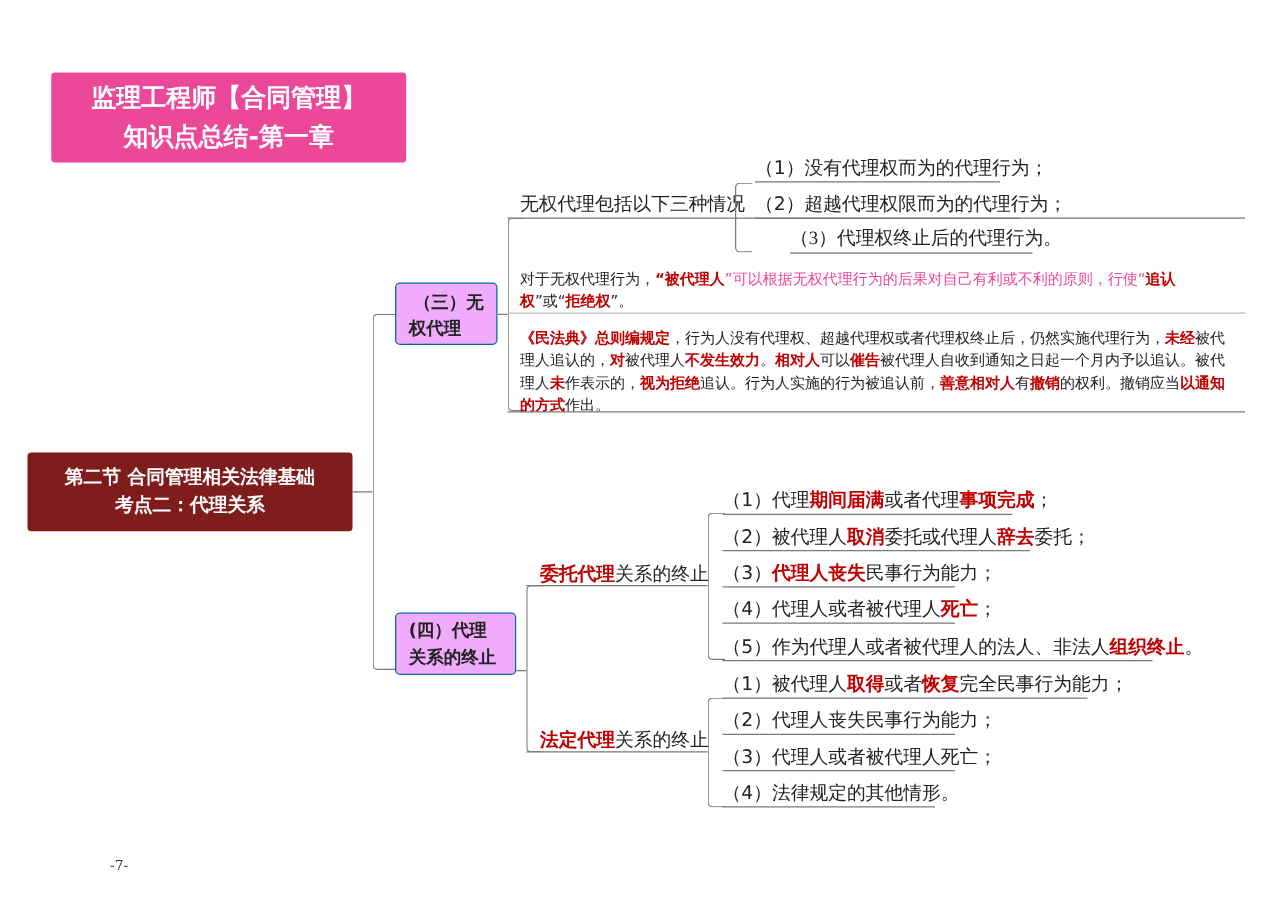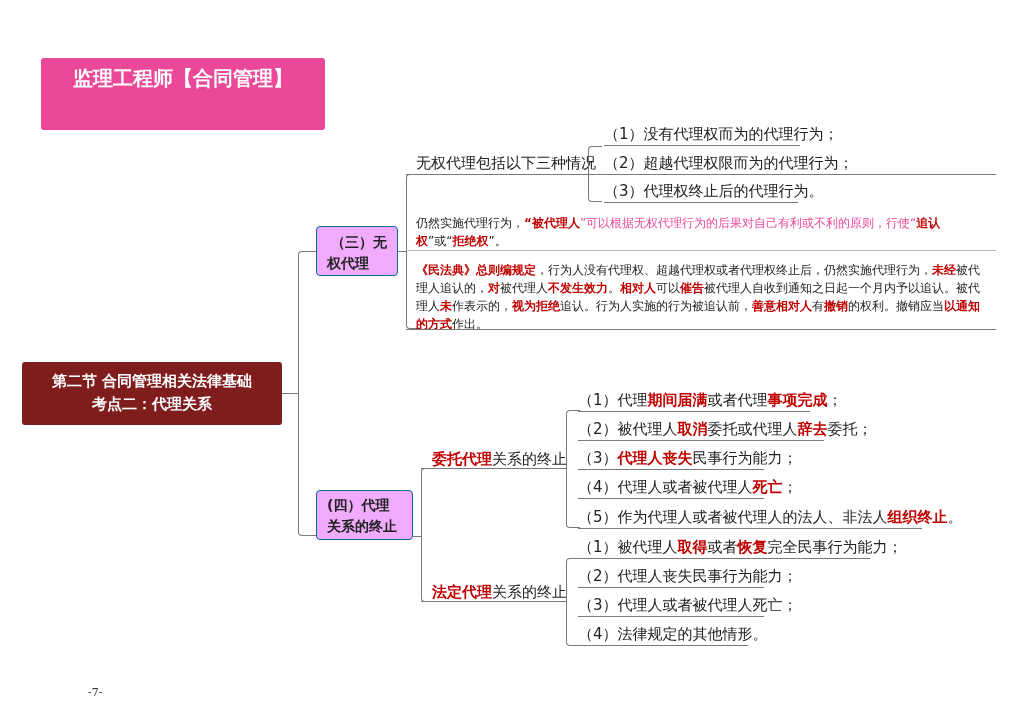--- a/index.html
+++ b/index.html
@@ -44,20 +44,21 @@
     .underline-leaf { border-bottom: 1px solid #7a7a7a; padding-bottom: 2px; }
     .para { font-size: 12px; line-height: 18px; color: #222; }
 
     .page-num { left: 88px; top: 686px; font-size: 11px; color: #333; font-family: "DejaVu Serif", serif; }
   </style>
 </head>
 <body>
 
 <div class="abs title-box">
   <div>监理工程师【合同管理】</div>
+  <div>知识点总结-第一章</div>
 </div>
 
 <div class="abs root-box">
   <div>第二节 合同管理相关法律基础</div>
   <div>考点二：代理关系</div>
 </div>
 
 <div class="line hl" style="left:282px; top:393px; width:16px;"></div>
 <div class="bracket" style="left:298px; top:251px; width:18px; height:285px;"></div>
 
@@ -67,24 +68,24 @@
 </div>
 <div class="line hl" style="left:398px; top:251px; width:8px;"></div>
 <div class="bracket-top" style="left:406px; top:174px; width:14px; height:77px;"></div>
 <div class="bracket-bot" style="left:406px; top:251px; width:14px; height:78px;"></div>
 
 <div class="abs leaf" style="left:416px; top:154px;">无权代理包括以下三种情况</div>
 <div class="line hl" style="left:406px; top:174px; width:590px;"></div>
 <div class="bracket" style="left:588px; top:146px; width:14px; height:56px;"></div>
 <div class="abs leaf underline-leaf" style="left:604px; top:125px; width:196px;">（1）没有代理权而为的代理行为；</div>
 <div class="abs leaf underline-leaf" style="left:604px; top:154px; width:212px;">（2）超越代理权限而为的代理行为；</div>
-<div class="abs leaf underline-leaf" style="left:604px; top:182px; width:194px;">（3）代理权终止后的代理行为。</div>
+<div class="abs leaf underline-leaf" style="left:632px; top:182px; width:194px;font-family:Liberation Serif, serif;">（3）代理权终止后的代理行为。</div>
 
 <div class="abs para" style="left:416px; top:214px; width:560px;">
-  <span>仍然实施代理行为，</span><span class="red">“</span><span class="red">被代理人</span><span class="red" style="color:#ec4899;font-weight:normal;">”可以根据无权代理行为的后果对自己有利或不利的原则，行使“</span><span class="red">追认权</span><span>”或“</span><span class="red">拒绝权</span><span>”。</span>
+  <span>对于无权代理行为，</span><span class="red">“</span><span class="red">被代理人</span><span class="red" style="color:#ec4899;font-weight:normal;">”可以根据无权代理行为的后果对自己有利或不利的原则，行使“</span><span class="red">追认权</span><span>”或“</span><span class="red">拒绝权</span><span>”。</span>
 </div>
 <div class="line hl" style="left:406px; top:250px; width:590px; background:#bbb;"></div>
 
 <div class="abs para" style="left:416px; top:261px; width:575px;">
   <span class="red">《民法典》总则编规定</span><span>，行为人没有代理权、超越代理权或者代理权终止后，仍然实施代理行为，</span><span class="red">未经</span><span>被代理人追认的，</span><span class="red">对</span><span>被代理人</span><span class="red">不发生效力</span><span>。</span><span class="red">相对人</span><span>可以</span><span class="red">催告</span><span>被代理人自收到通知之日起一个月内予以追认。被代理人</span><span class="red">未</span><span>作表示的，</span><span class="red">视为拒绝</span><span>追认。行为人实施的行为被追认前，</span><span class="red">善意相对人</span><span>有</span><span class="red">撤销</span><span>的权利。撤销应当</span><span class="red">以通知的方式</span><span>作出。</span>
 </div>
 <div class="line hl" style="left:406px; top:329px; width:590px;"></div>
 
 <div class="abs branch-box b4">
   <div>(四）代理</div>

